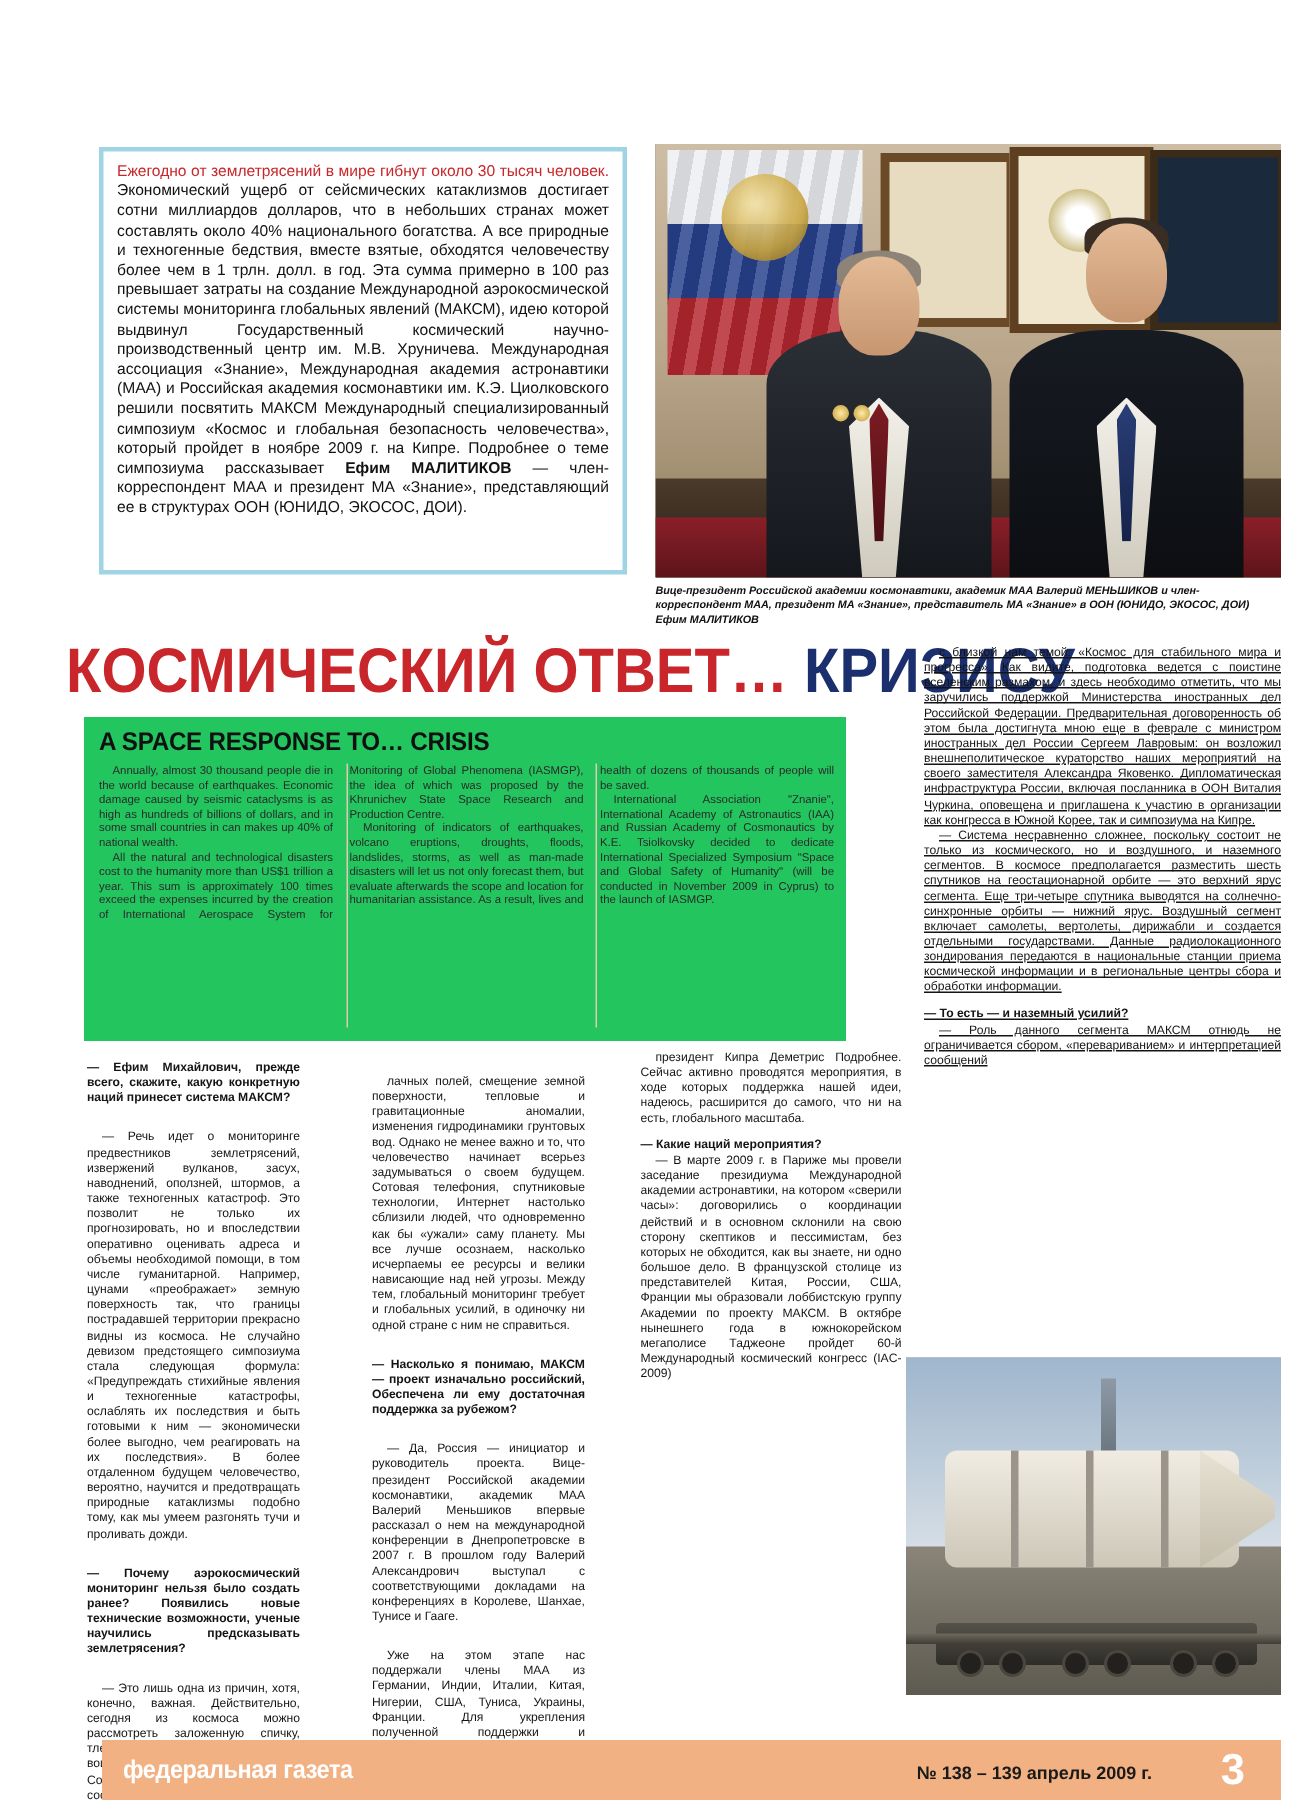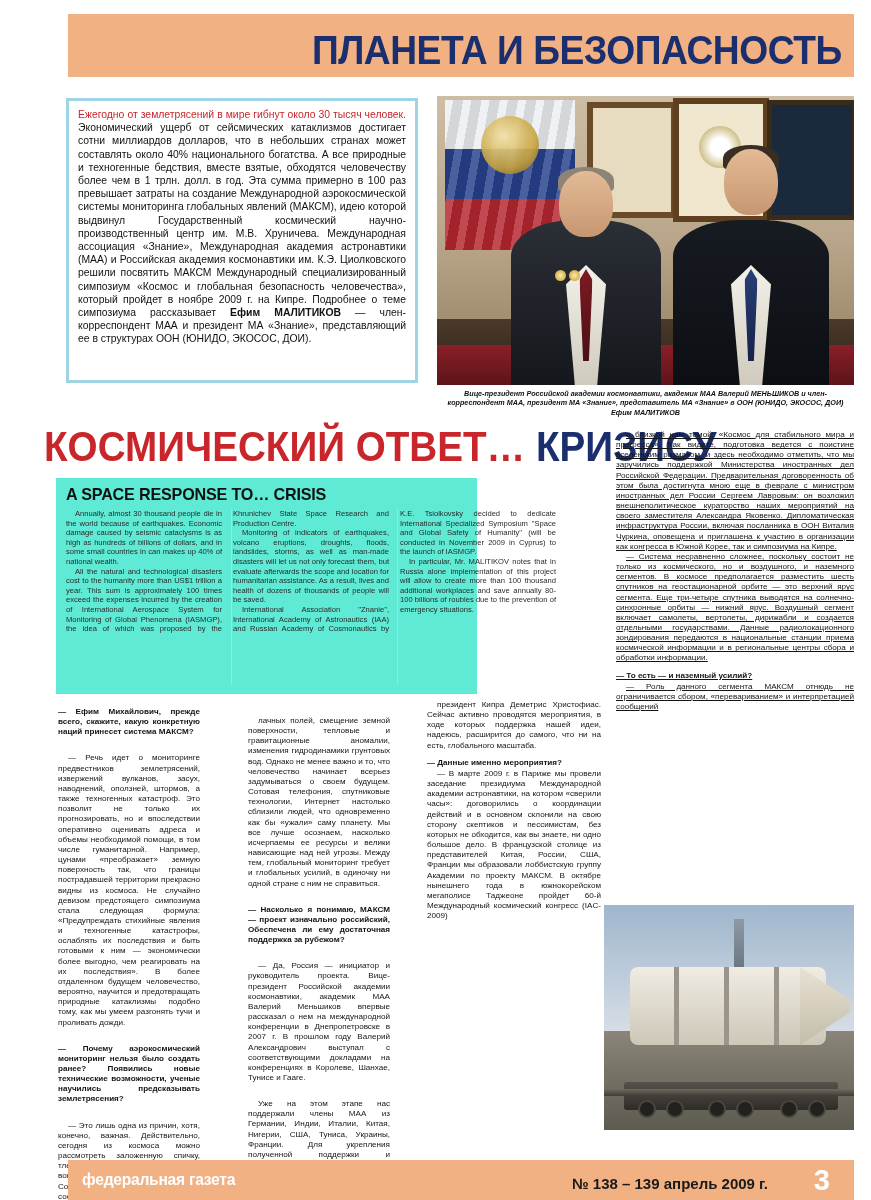--- a/index.html
+++ b/index.html
@@ -83,36 +83,36 @@
   .p2 .head{top:16px;}
   .hair{position:absolute;left:50%;transform:translateX(-50%);width:56px;height:26px;
     border-radius:50% 50% 20% 20%;background:#6b5948;}
   .p1 .hair{top:18px;background:#8d8377;}
   .p2 .hair{top:12px;background:#3a2e24;}
   .medal{position:absolute;width:11px;height:11px;border-radius:50%;
     background:radial-gradient(circle,#ffe9a5,#c09a32);}
   .photo-caption{
     position:absolute;left:437px;top:389px;width:417px;
     font-size:7.2px;line-height:9.4px;font-weight:bold;font-style:italic;
-    text-align:center;color:#111;
+    text-align:left;color:#111;
   }
 
   
   .headline{
     position:absolute;left:44px;top:424px;width:640px;height:46px;
     font-weight:bold;font-size:42px;line-height:46px;white-space:nowrap;
     transform:scaleX(0.92);transform-origin:left top;
   }
   .headline .red{color:#c8262b;}
   .headline .blue{color:#1b2f6e;}
 
   
   .eng-block{
-    position:absolute;left:56px;top:478px;width:421px;height:216px;
-    background:#5eead4;
+    position:absolute;left:56px;top:478px;width:508px;height:216px;
+    background:#22c55e;
   }
   .eng-title{
     position:absolute;left:10px;top:7px;
     font-weight:bold;font-size:17px;color:#111;letter-spacing:-0.2px;
     transform:scaleX(0.95);transform-origin:left top;
   }
   .eng-cols{
     position:absolute;left:10px;top:31px;width:490px;height:176px;
     column-count:3;column-gap:11px;
   }
@@ -156,31 +156,28 @@
     background:linear-gradient(180deg,#55524a,#2e2c27);border-radius:3px;}
   .r-wheel{position:absolute;bottom:12px;width:14px;height:14px;border-radius:50%;
     background:#23211d;border:2px solid #4a463f;}
   .r-tower{position:absolute;left:130px;top:14px;width:10px;height:70px;
     background:linear-gradient(180deg,#8d9aa6,#5d6770);}
 
   
   .footer{position:absolute;left:68px;top:1160px;width:786px;height:40px;background:#f2b183;}
   .footer-brand{position:absolute;left:14px;top:10px;font-size:17px;font-weight:bold;
     color:#ffffff;letter-spacing:-0.3px;transform:scaleX(0.92);transform-origin:left top;}
-  .footer-issue{position:absolute;right:86px;top:15px;font-size:15px;font-weight:bold;color:#1a1a1a;}
+  .footer-issue{position:absolute;right:86px;top:15px;font-size:12px;font-weight:bold;color:#1a1a1a;}
   .footer-page{position:absolute;right:24px;top:4px;font-size:29px;font-weight:bold;color:#ffffff;}
 </style>
 </head>
 <body>
 
 <div class="page">
 
-  <div class="masthead">
-    <div class="masthead-title">ПЛАНЕТА И БЕЗОПАСНОСТЬ</div>
-  </div>
 
   <div class="intro-box">
     <div class="intro-text"><span class="lead">Ежегодно от землетрясений в мире гибнут около 30 тысяч человек.</span><span> Экономический ущерб от сейсмических катаклизмов достигает сотни миллиардов долларов, что в небольших странах может составлять около 40% национального богатства. А все природные и техногенные бедствия, вместе взятые, обходятся человечеству более чем в 1 трлн. долл. в год. Эта сумма примерно в 100 раз превышает затраты на создание Международной аэрокосмической системы мониторинга глобальных явлений (МАКСМ), идею которой выдвинул Государственный космический научно-производственный центр им. М.В. Хруничева. Международная ассоциация «Знание», Международная академия астронавтики (МАА) и Российская академия космонавтики им. К.Э. Циолковского решили посвятить МАКСМ Международный специализированный симпозиум «Космос и глобальная безопасность человечества», который пройдет в ноябре 2009 г. на Кипре. Подробнее о теме симпозиума рассказывает </span><b>Ефим МАЛИТИКОВ</b><span> — член-корреспондент МАА и президент МА «Знание», представляющий ее в структурах ООН (ЮНИДО, ЭКОСОС, ДОИ).</span></div>
   </div>
 
   <div class="photo">
     <div class="ph-wall2"></div>
     <div class="ph-flag"></div>
     <div class="ph-flagfold"></div>
     <div class="ph-emblem"></div>
@@ -217,41 +214,40 @@
 
   <div class="eng-block">
     <div class="eng-title">A SPACE RESPONSE TO… CRISIS</div>
     <div class="eng-divider" style="left:175px;"></div>
     <div class="eng-divider" style="left:341px;"></div>
     <div class="eng-cols" id="eng-cols">
         <p>Annually, almost 30 thousand people die in the world because of earthquakes. Economic damage caused by seismic cataclysms is as high as hundreds of billions of dollars, and in some small countries in can makes up 40% of national wealth.</p>
         <p>All the natural and technological disasters cost to the humanity more than US$1 trillion a year. This sum is approximately 100 times exceed the expenses incurred by the creation of International Aerospace System for Monitoring of Global Phenomena (IASMGP), the idea of which was proposed by the Khrunichev State Space Research and Production Centre.</p>
         <p>Monitoring of indicators of earthquakes, volcano eruptions, droughts, floods, landslides, storms, as well as man-made disasters will let us not only forecast them, but evaluate afterwards the scope and location for humanitarian assistance. As a result, lives and health of dozens of thousands of people will be saved.</p>
         <p>International Association "Znanie", International Academy of Astronautics (IAA) and Russian Academy of Cosmonautics by K.E. Tsiolkovsky decided to dedicate International Specialized Symposium "Space and Global Safety of Humanity" (will be conducted in November 2009 in Cyprus) to the launch of IASMGP.</p>
-        <p>In particular, Mr. MALITIKOV notes that in Russia alone implementation of this project will allow to create more than 100 thousand additional workplaces and save annually 80-100 billions of roubles due to the prevention of emergency situations.</p>
       </div>
   </div>
 
   <div class="maincols">
     <div class="col c1" id="rcol1">
         <p class="q">— Ефим Михайлович, прежде всего, скажите, какую конкретную наций принесет система МАКСМ?</p>
         <p>— Речь идет о мониторинге предвестников землетрясений, извержений вулканов, засух, наводнений, оползней, штормов, а также техногенных катастроф. Это позволит не только их прогнозировать, но и впоследствии оперативно оценивать адреса и объемы необходимой помощи, в том числе гуманитарной. Например, цунами «преображает» земную поверхность так, что границы пострадавшей территории прекрасно видны из космоса. Не случайно девизом предстоящего симпозиума стала следующая формула: «Предупреждать стихийные явления и техногенные катастрофы, ослаблять их последствия и быть готовыми к ним — экономически более выгодно, чем реагировать на их последствия». В более отдаленном будущем человечество, вероятно, научится и предотвращать природные катаклизмы подобно тому, как мы умеем разгонять тучи и проливать дожди.</p>
         <p class="q">— Почему аэрокосмический мониторинг нельзя было создать ранее? Появились новые технические возможности, ученые научились предсказывать землетрясения?</p>
         <p>— Это лишь одна из причин, хотя, конечно, важная. Действительно, сегодня из космоса можно рассмотреть заложенную спичку, тлеющий окурок, даже определить воинское звание по погонам. Современная космическая система в состоянии зарегистрировать такие предвестники землетрясений, как аномалии в ионосфере, озоновом слое и атмосфере, аномалии об-</p>
       </div>
     <div class="col c2" id="rcol2">
         <p>лачных полей, смещение земной поверхности, тепловые и гравитационные аномалии, изменения гидродинамики грунтовых вод. Однако не менее важно и то, что человечество начинает всерьез задумываться о своем будущем. Сотовая телефония, спутниковые технологии, Интернет настолько сблизили людей, что одновременно как бы «ужали» саму планету. Мы все лучше осознаем, насколько исчерпаемы ее ресурсы и велики нависающие над ней угрозы. Между тем, глобальный мониторинг требует и глобальных усилий, в одиночку ни одной стране с ним не справиться.</p>
         <p class="q">— Насколько я понимаю, МАКСМ — проект изначально российский, Обеспечена ли ему достаточная поддержка за рубежом?</p>
         <p>— Да, Россия — инициатор и руководитель проекта. Вице-президент Российской академии космонавтики, академик МАА Валерий Меньшиков впервые рассказал о нем на международной конференции в Днепропетровске в 2007 г. В прошлом году Валерий Александрович выступал с соответствующими докладами на конференциях в Королеве, Шанхае, Тунисе и Гааге.</p>
         <p>Уже на этом этапе нас поддержали члены МАА из Германии, Индии, Италии, Китая, Нигерии, США, Туниса, Украины, Франции. Для укрепления полученной поддержки и привлечения к проекту других стран мы инициировали симпозиум «Космос и глобальная безопасность человечества». Организация объединенных наций и лично ее генеральный секретарь Пан Ги Мун уже одобрили его проведение, всестороннюю помощь обещал оказать</p>
       </div>
   </div>
   <div class="rcol" id="rcol3" style="left:427px;top:700px;width:174px;">
-      <p>президент Кипра Деметрис Христофиас. Сейчас активно проводятся мероприятия, в ходе которых поддержка нашей идеи, надеюсь, расширится до самого, что ни на есть, глобального масштаба.</p>
-      <p class="q">— Данные именно мероприятия?</p>
+      <p>президент Кипра Деметрис Подробнее. Сейчас активно проводятся мероприятия, в ходе которых поддержка нашей идеи, надеюсь, расширится до самого, что ни на есть, глобального масштаба.</p>
+      <p class="q">— Какие наций мероприятия?</p>
       <p>— В марте 2009 г. в Париже мы провели заседание президиума Международной академии астронавтики, на котором «сверили часы»: договорились о координации действий и в основном склонили на свою сторону скептиков и пессимистам, без которых не обходится, как вы знаете, ни одно большое дело. В французской столице из представителей Китая, России, США, Франции мы образовали лоббистскую группу Академии по проекту МАКСМ. В октябре нынешнего года в южнокорейском мегаполисе Таджеоне пройдет 60-й Международный космический конгресс (IAC-2009)</p>
     </div>
   <div class="rcol" id="rcol4" style="left:616px;top:430px;width:238px;text-decoration:underline;">
       <p>с близкой нам темой: «Космос для стабильного мира и прогресса». Как видите, подготовка ведется с поистине вселенским размахом, и здесь необходимо отметить, что мы заручились поддержкой Министерства иностранных дел Российской Федерации. Предварительная договоренность об этом была достигнута мною еще в феврале с министром иностранных дел России Сергеем Лавровым: он возложил внешнеполитическое кураторство наших мероприятий на своего заместителя Александра Яковенко. Дипломатическая инфраструктура России, включая посланника в ООН Виталия Чуркина, оповещена и приглашена к участию в организации как конгресса в Южной Корее, так и симпозиума на Кипре.</p>
       <p>— Система несравненно сложнее, поскольку состоит не только из космического, но и воздушного, и наземного сегментов. В космосе предполагается разместить шесть спутников на геостационарной орбите — это верхний ярус сегмента. Еще три-четыре спутника выводятся на солнечно-синхронные орбиты — нижний ярус. Воздушный сегмент включает самолеты, вертолеты, дирижабли и создается отдельными государствами. Данные радиолокационного зондирования передаются в национальные станции приема космической информации и в региональные центры сбора и обработки информации.</p>
       <p class="q">— То есть — и наземный усилий?</p>
       <p>— Роль данного сегмента МАКСМ отнюдь не ограничивается сбором, «перевариванием» и интерпретацией сообщений</p>
     </div>
 
   <div class="rocket">

